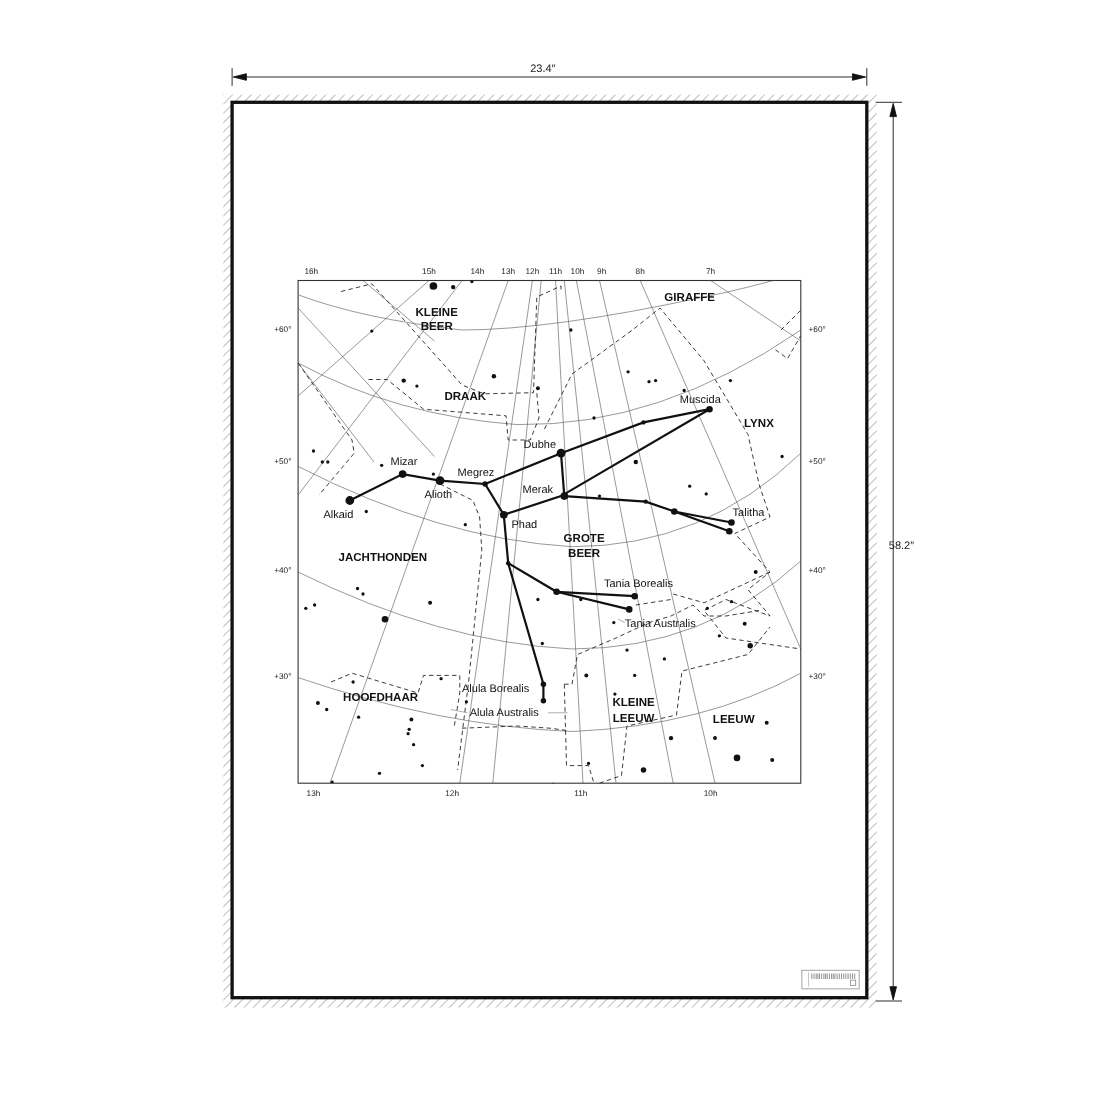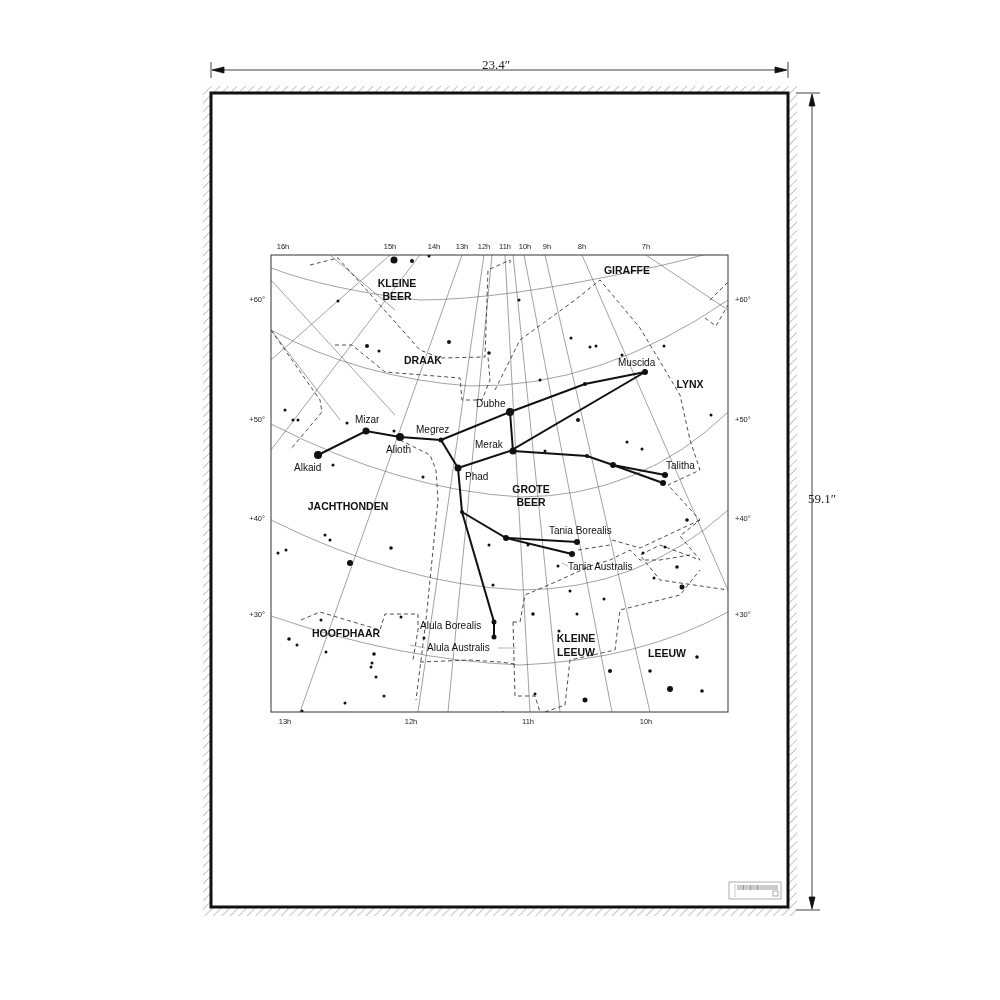--- a/index.html
+++ b/index.html
@@ -1,31 +1,31 @@
 <!DOCTYPE html>
 <html><head>
   <meta charset="utf-8">
   <style>
     html, body { margin:0; padding:0; background:#ffffff; }
     body { width:1000px; height:1000px; position:relative; overflow:hidden; font-family:"Liberation Sans", sans-serif; }
     #stage { position:absolute; left:0; top:0; width:1000px; height:1000px; }
-    .dim-label { position:absolute; font-size:13px; color:#222; font-family:Liberation Serif, serif;text-align:right; }
+    .dim-label { position:absolute; font-size:10px; color:#222; font-family:Liberation Sans, sans-serif;text-align:right; }
     #width-label { left:482px; top:57px; }
     #height-label { left:808px; top:491px; }
     svg text { font-family:"Liberation Sans", sans-serif; }
     .star-label { font-size:10px; fill:#111; }
     .const-label { font-size:10.5px; font-weight:bold; fill:#111; }
     .tick-label { font-size:7.5px; fill:#222; }
   </style>
 </head>
 <body>
 
 <div id="stage">
   <div class="dim-label" id="width-label">23.4″</div>
-  <div class="dim-label" id="height-label">59.1″</div>
+  <div class="dim-label" id="height-label">58.2″</div>
 
   <svg width="1000" height="1000" viewBox="0 0 1000 1000" xmlns="http://www.w3.org/2000/svg" style="position:absolute;left:0;top:0;">
     <defs>
       <pattern id="hatch" patternUnits="userSpaceOnUse" width="6" height="6" patternTransform="rotate(45)">
         <line x1="0" y1="0" x2="0" y2="6" stroke="#8a8a8a" stroke-width="1"></line>
       </pattern>
       <clipPath id="mapclip">
           <rect x="271" y="255" width="457" height="457"></rect>
         </clipPath>
     </defs>

